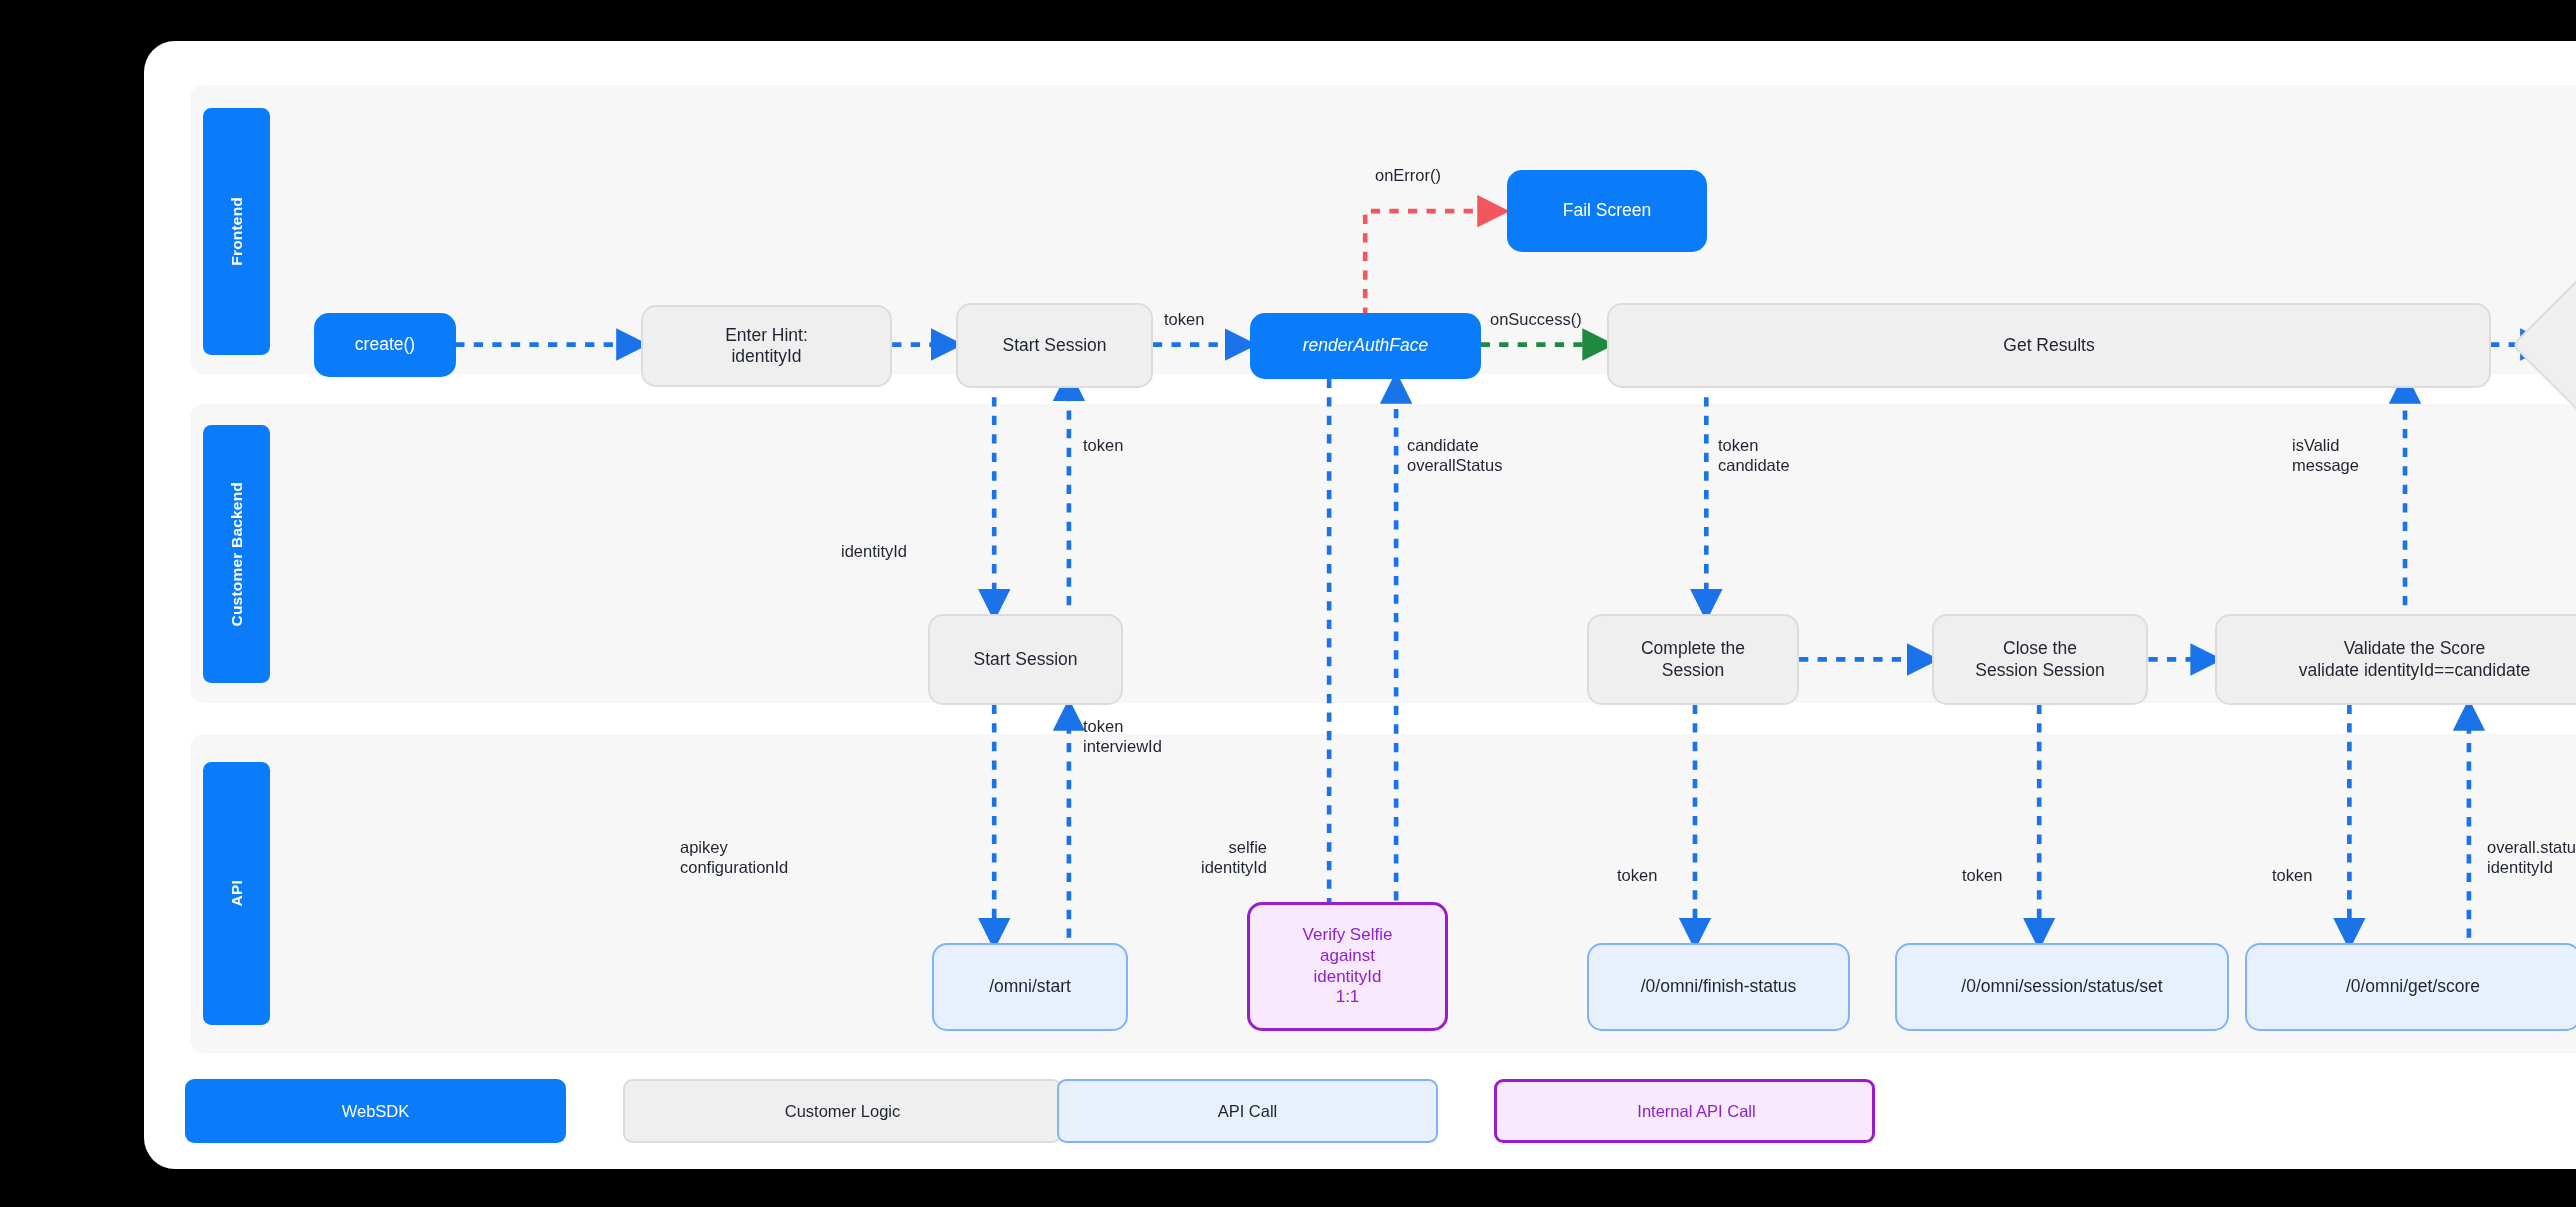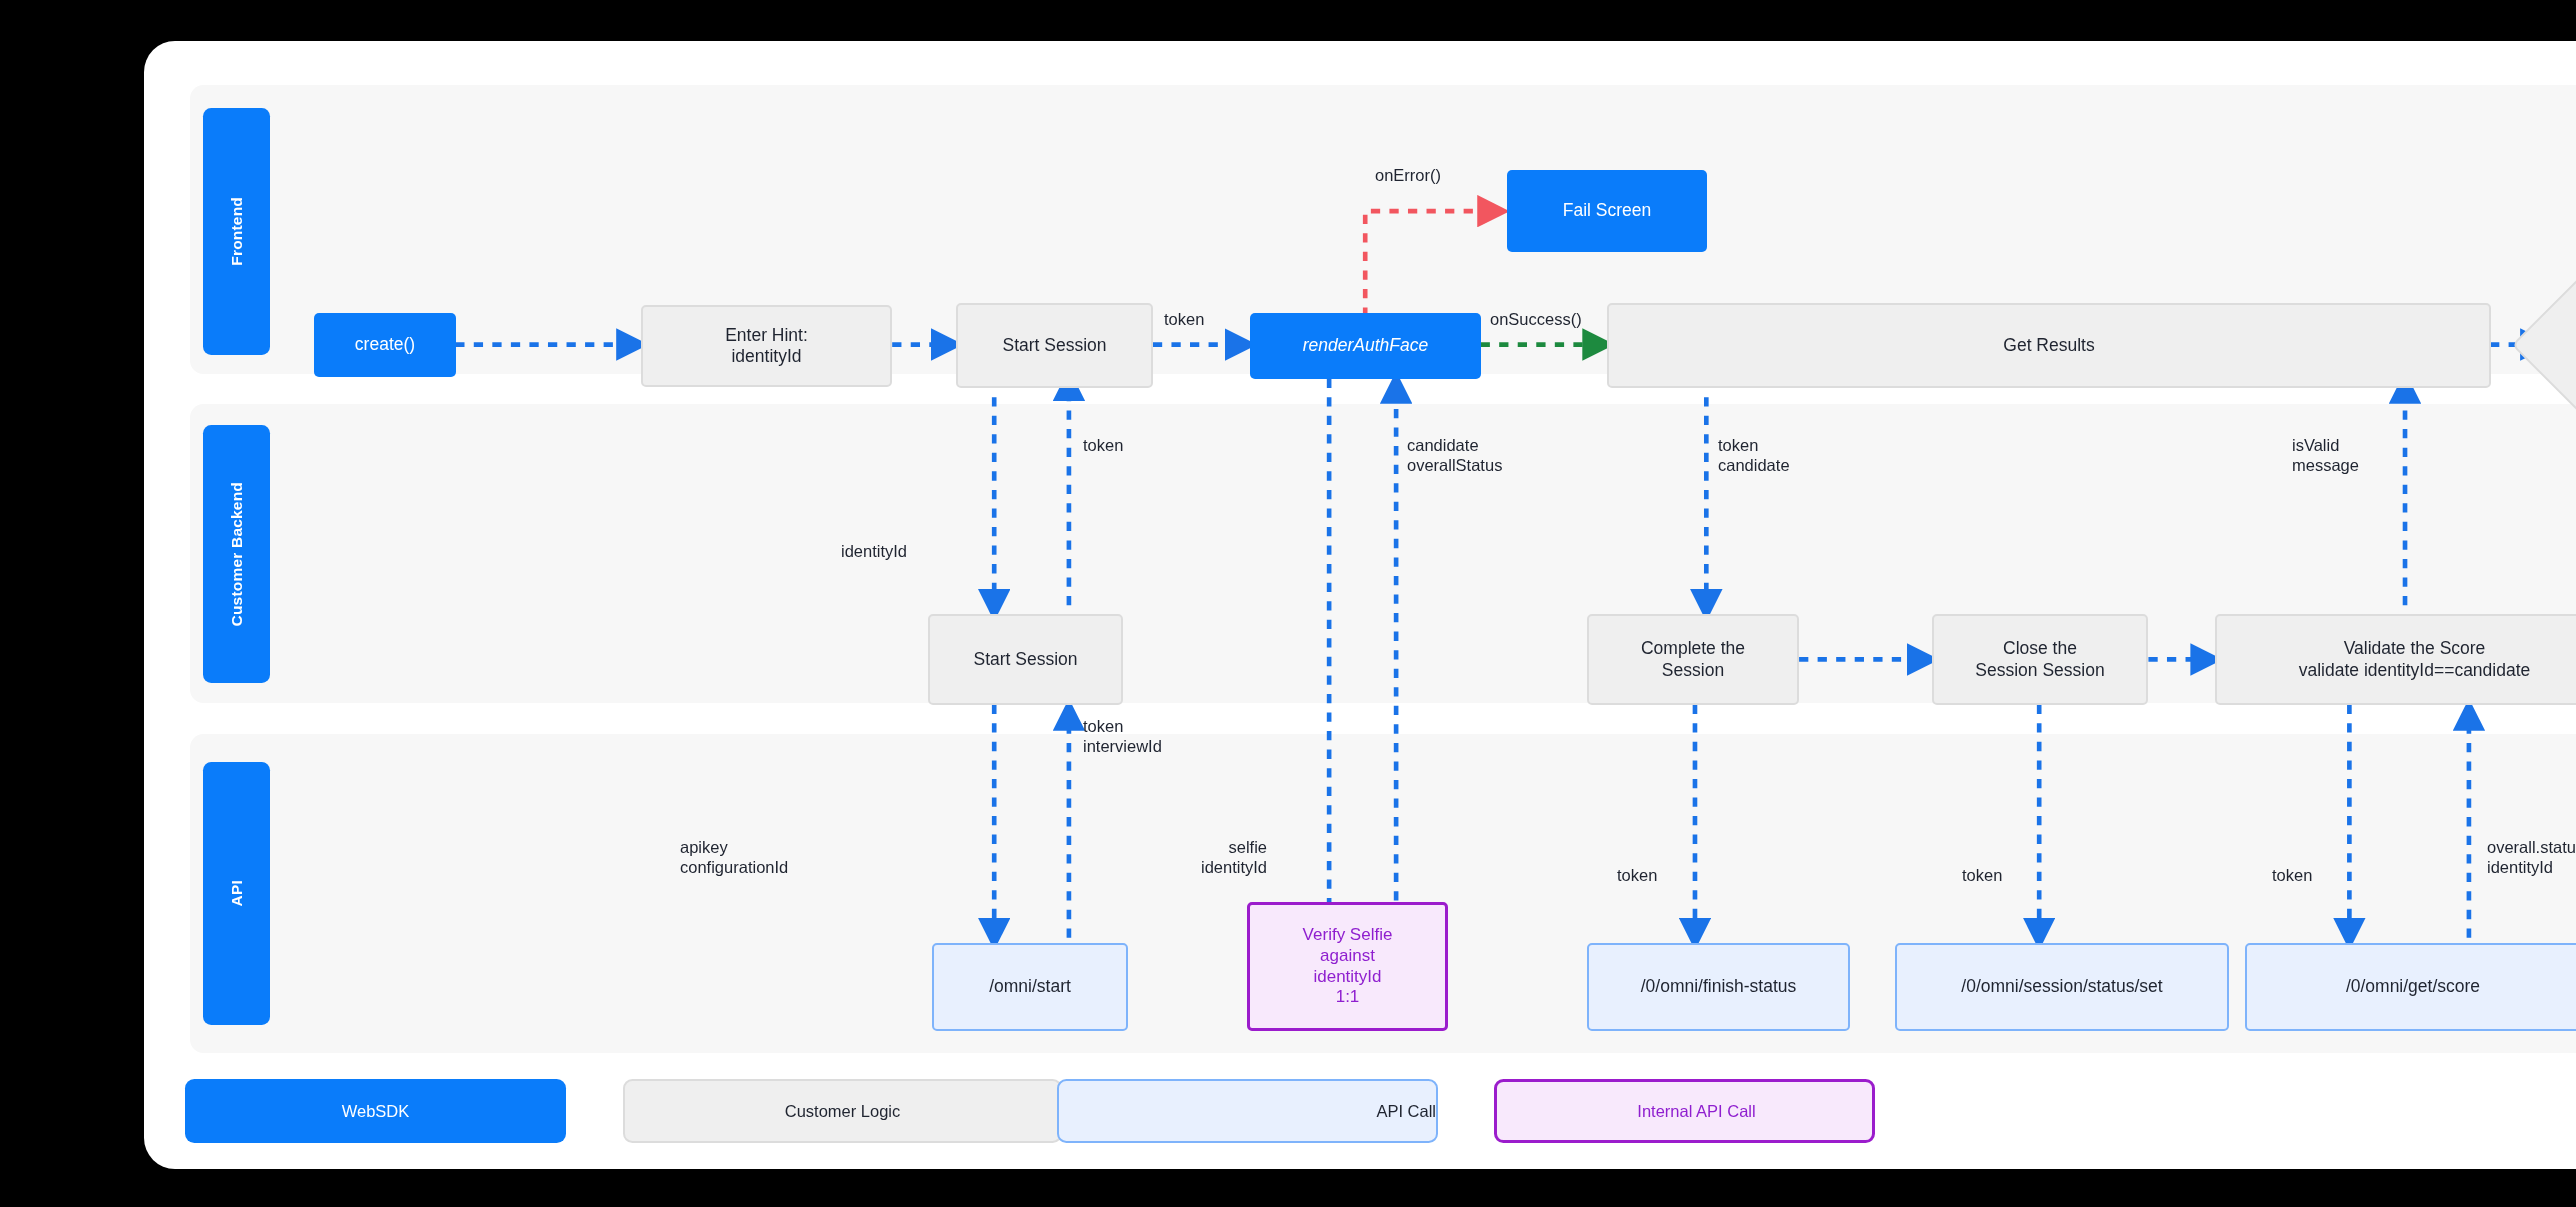--- a/index.html
+++ b/index.html
@@ -4,21 +4,21 @@
 <style>
   html,body{margin:0;padding:0;background:#000;}
   body{width:3036px;height:1208px;font-family:"Liberation Sans",sans-serif;}
   #stage{position:relative;width:3036px;height:1208px;background:#000;overflow:hidden;}
   #card{position:absolute;left:144px;top:41px;width:2746px;height:1128px;background:#ffffff;border-radius:31px;}
   .lane{position:absolute;background:#f7f7f7;border-radius:13.4px;}
   .lane-tag{position:absolute;background:#0a7cfa;border-radius:8.2px;display:flex;align-items:center;justify-content:center;}
   .lane-tag span{color:#fff;font-weight:bold;font-size:15.5px;letter-spacing:0.2px;
     writing-mode:vertical-rl;transform:rotate(180deg);white-space:nowrap;}
   .node{position:absolute;box-sizing:border-box;display:flex;align-items:center;justify-content:center;
-        text-align:center;line-height:1.22;border-radius:5px;}
+        text-align:center;line-height:1.22;border-radius:15px;}
   .n-sdk{background:#0a7cfa;color:#fff;font-size:17.5px;}
   .n-logic{background:#efefef;border:2.1px solid #dcdcdc;color:#1f2430;font-size:17.5px;}
   .n-api{background:#e8f0fe;border:2.1px solid #7eb3fb;color:#1f2430;font-size:17.5px;}
   .n-internal{background:#f8e9fc;border:3.1px solid #9b1ccc;color:#8f1fcf;font-size:17px;}
   .diamond{position:absolute;}
   .diamond .dshape{position:absolute;inset:0;background:#efefef;border:2.6px solid #dcdcdc;
     transform:rotate(45deg);border-radius:7.2px;}
   .diamond .dtxt{position:absolute;inset:0;display:flex;align-items:center;justify-content:center;
     color:#1f2430;font-size:16.5px;white-space:nowrap;z-index:3;}
   .elab{position:absolute;color:#1f2430;font-size:16.5px;line-height:1.22;white-space:pre;}
@@ -214,21 +214,21 @@
 
     <div class="elab" style="left:2343px;top:796px;">overall.status
 identityId</div>
 
     <div class="legend-item l-sdk" style="left:41px;top:1038px;width:381px;height:64px;">
       <span>WebSDK</span>
     </div>
     <div class="legend-item l-logic" style="left:479px;top:1038px;width:439px;height:64px;">
       <span>Customer Logic</span>
     </div>
-    <div class="legend-item l-api" style="left:913px;top:1038px;width:381px;height:64px;justify-content:flex-end;">
+    <div class="legend-item l-api" style="left:913px;top:1038px;width:381px;height:64px;">
       <span>API Call</span>
     </div>
     <div class="legend-item l-int" style="left:1350px;top:1038px;width:381px;height:64px;">
       <span>Internal API Call</span>
     </div>
 
   </div>
 </div>
 
 

